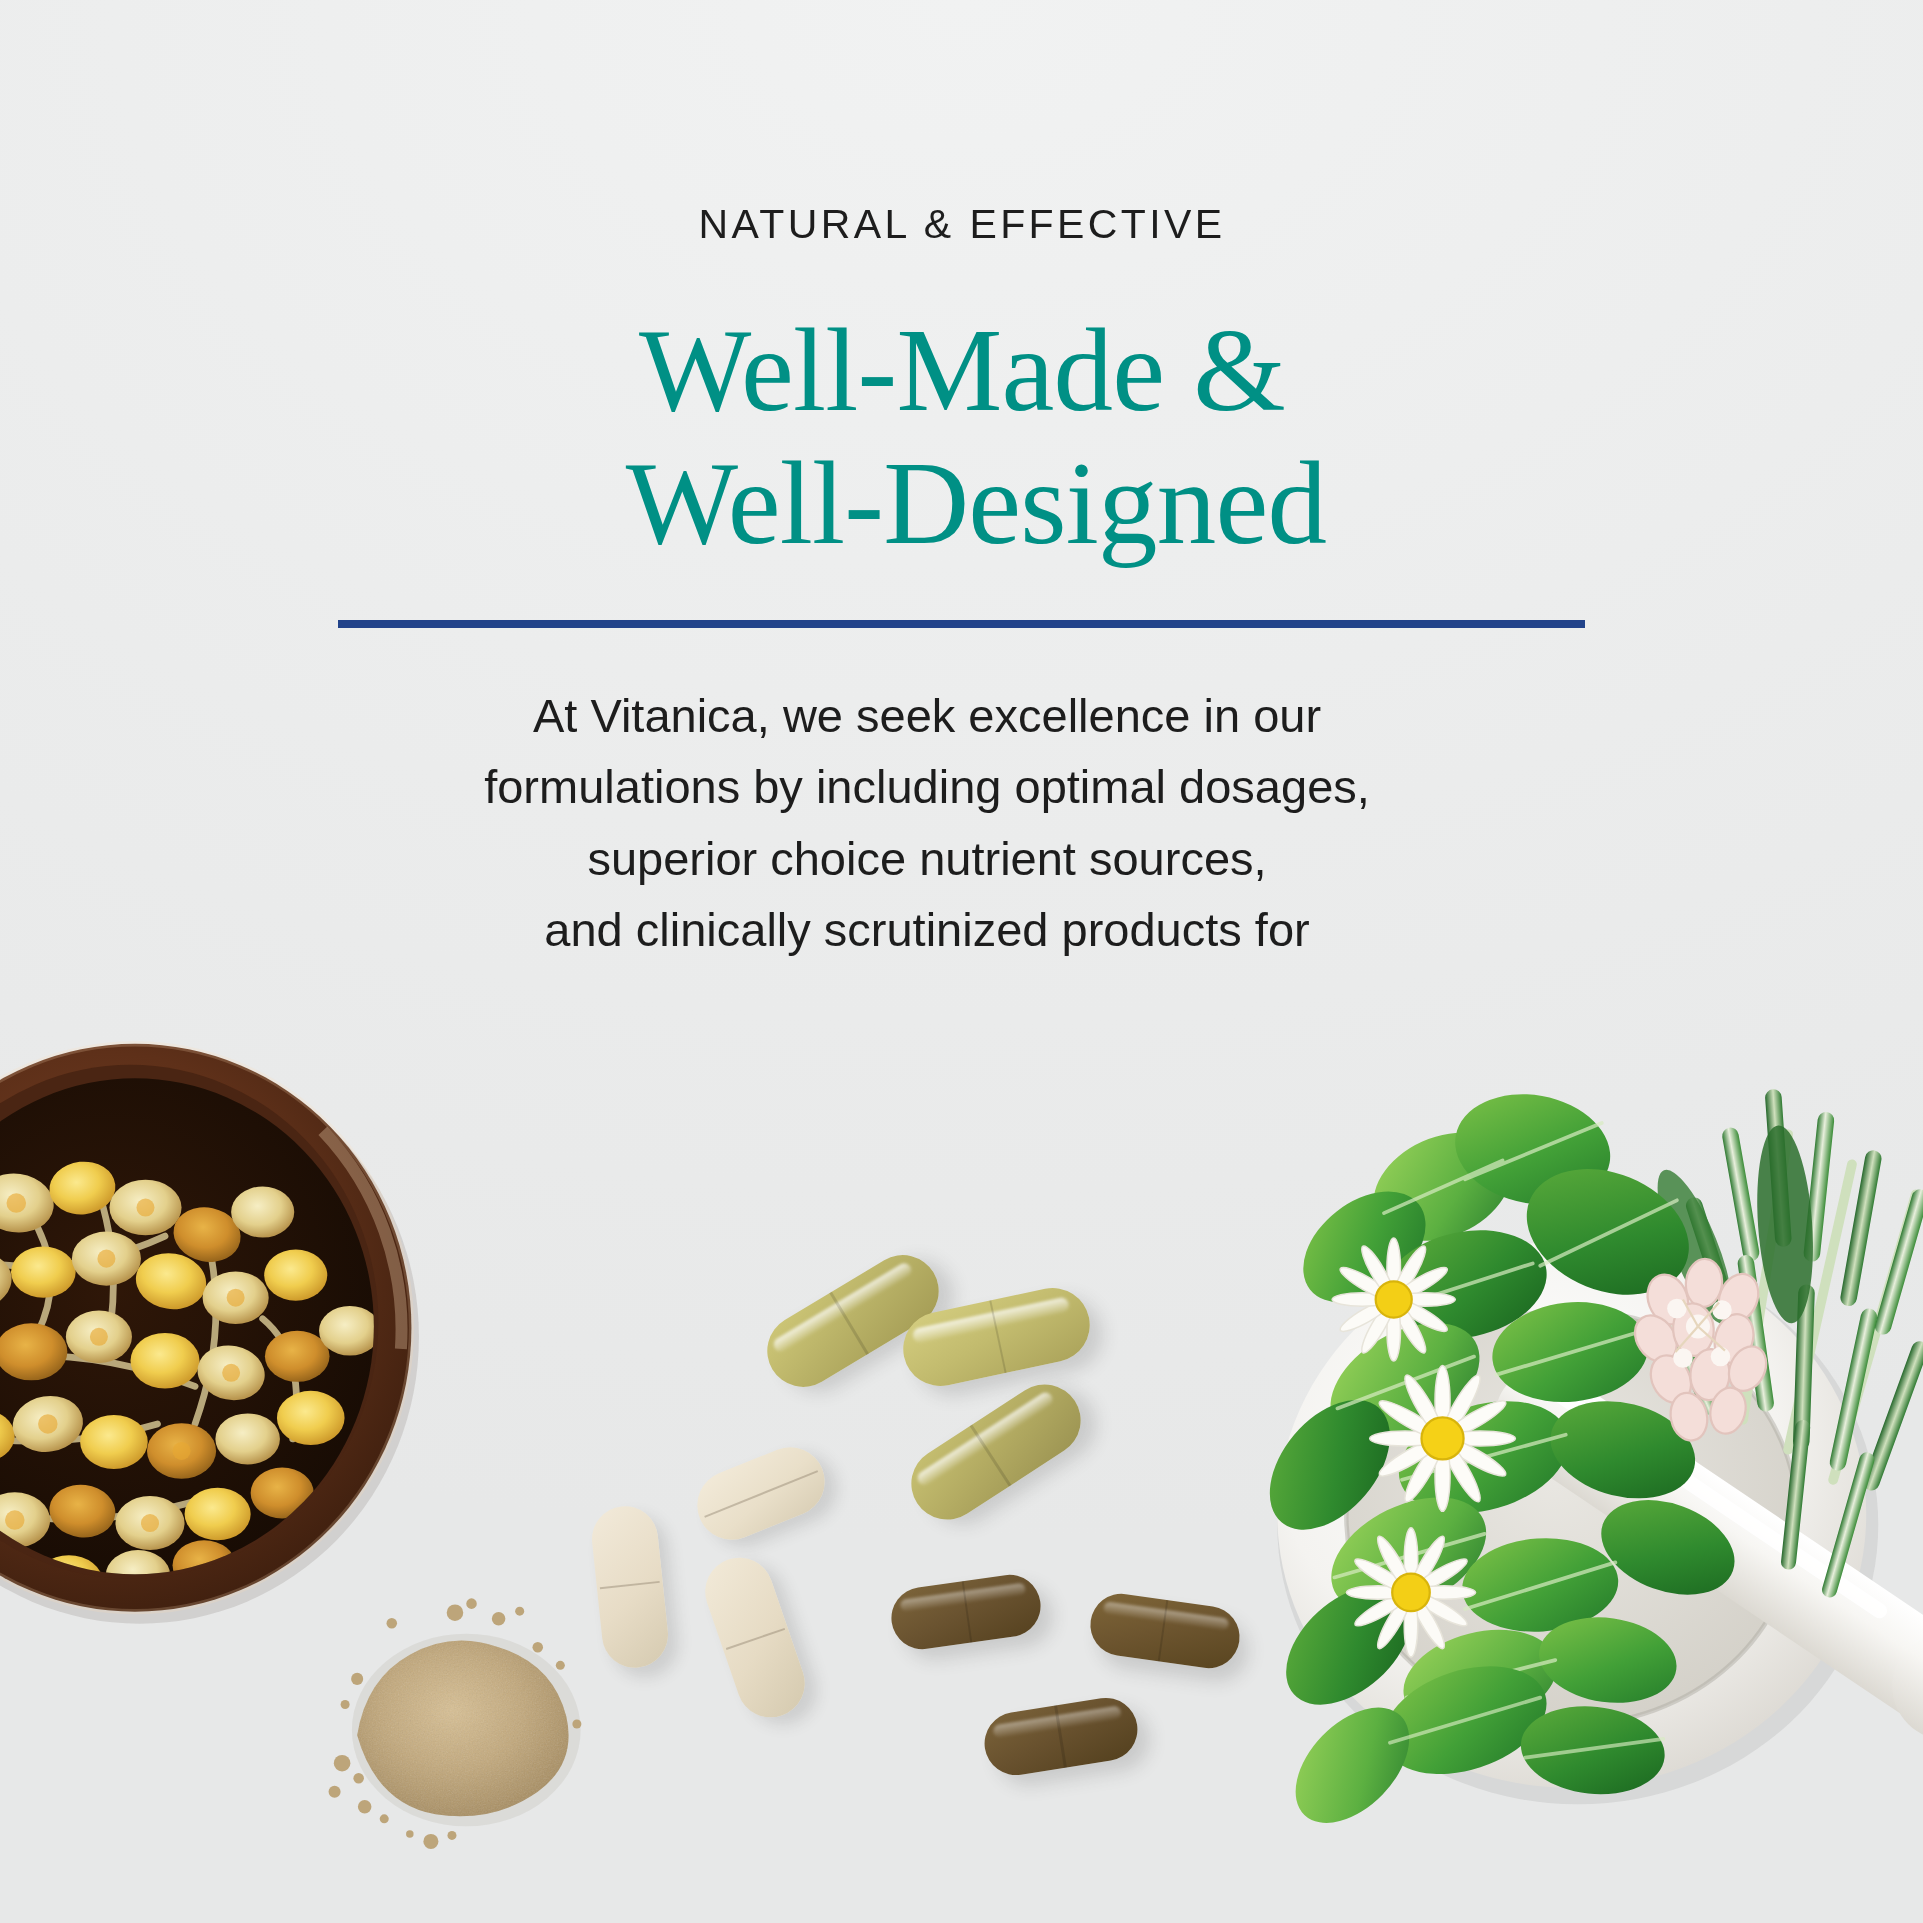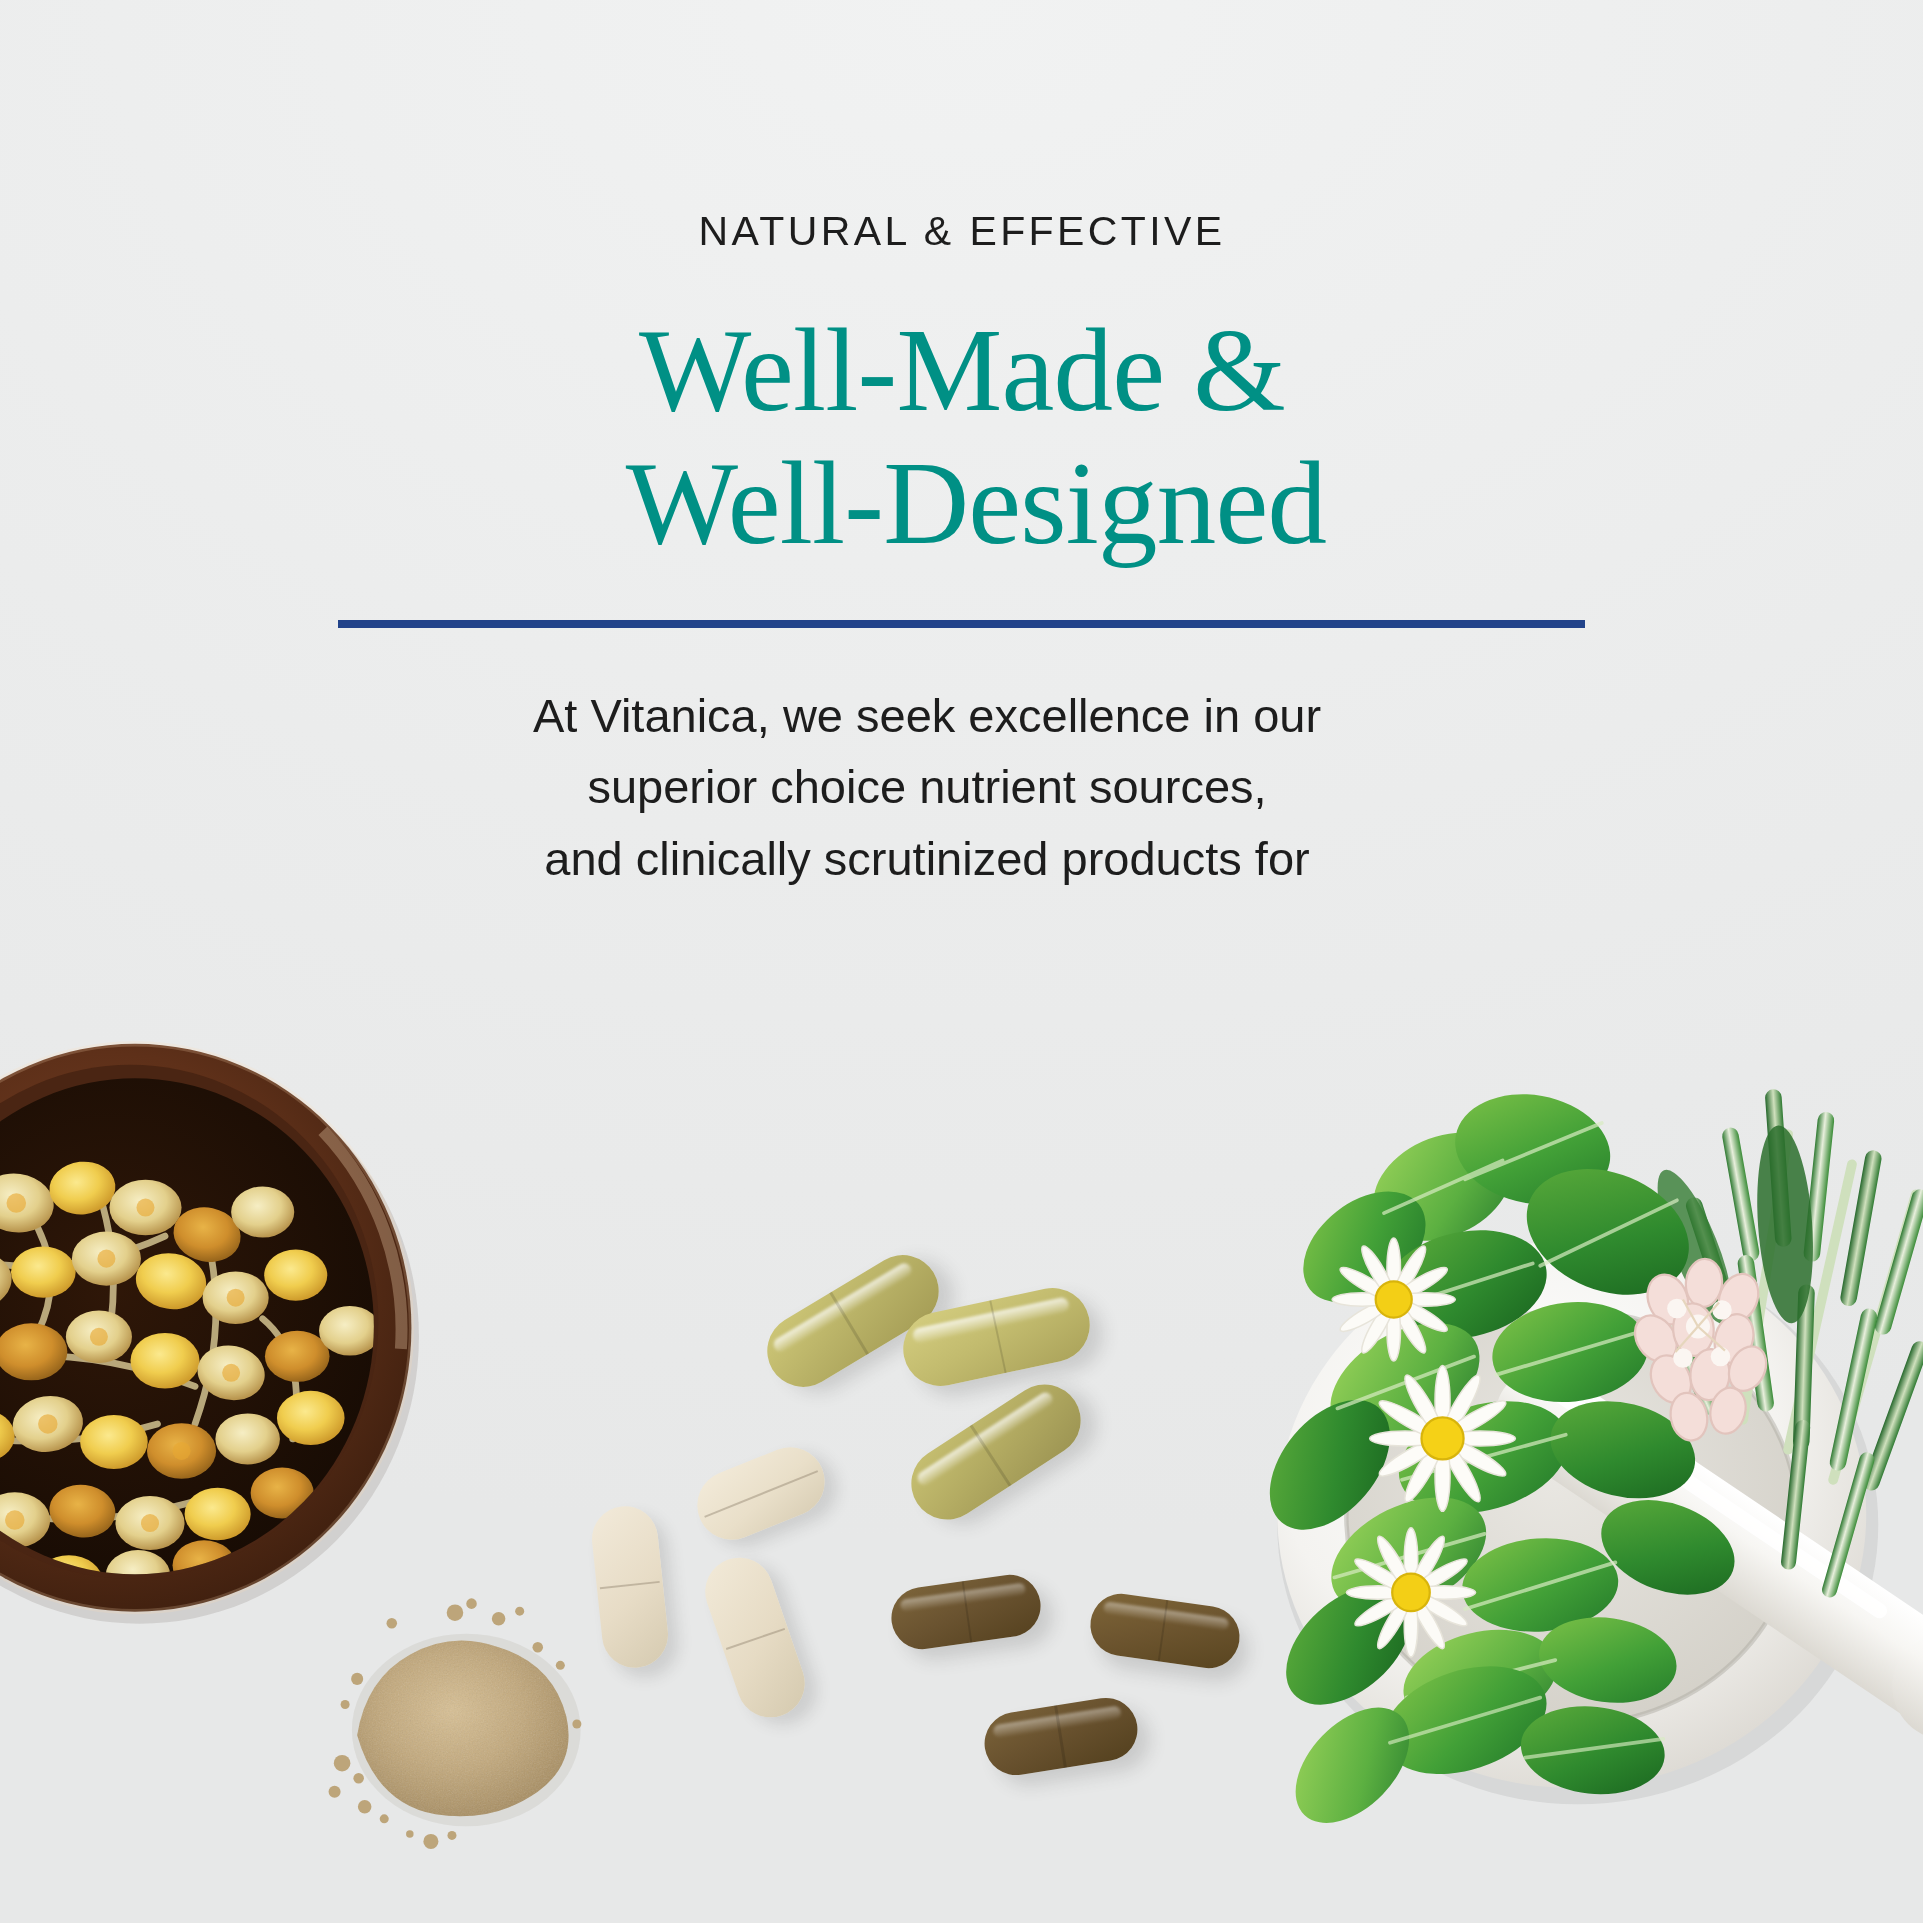--- a/index.html
+++ b/index.html
@@ -18,21 +18,21 @@
     background:
       radial-gradient(120% 80% at 50% 0%, #f1f2f2 0%, #ebecec 55%, #e7e8e8 100%);
   }
 
   
   .textblock{
     position:absolute;left:0;top:0;width:1924px;
     text-align:center;
   }
   .eyebrow{
-    position:absolute;left:0;top:208px;width:1924px;
+    position:absolute;left:0;top:201px;width:1924px;
     font-size:41px;
     letter-spacing:3.4px;
     font-weight:300;
     color:#1d1d1d;
     text-transform:uppercase;
   }
   .headline{
     position:absolute;left:0;top:304px;width:1924px;
     font-family:"Liberation Serif", serif;
     font-size:119px;
@@ -105,20 +105,21 @@
 
     <div class="headline">
       <span class="l1">Well-Made &amp;</span>
       <span class="l2">Well-Designed</span>
     </div>
 
     <div class="rule"></div>
 
     <div class="body-copy">
       <span>At Vitanica, we seek excellence in our</span>
+      <span>formulations by including optimal dosages,</span>
       <span>superior choice nutrient sources,</span>
       <span>and clinically scrutinized products for</span>
     </div>
   </div>
 
   <div class="photo">
 
     <div class="bowl-wrap">
       <svg width="616" height="594" viewBox="0 0 820 790">
         <defs>

